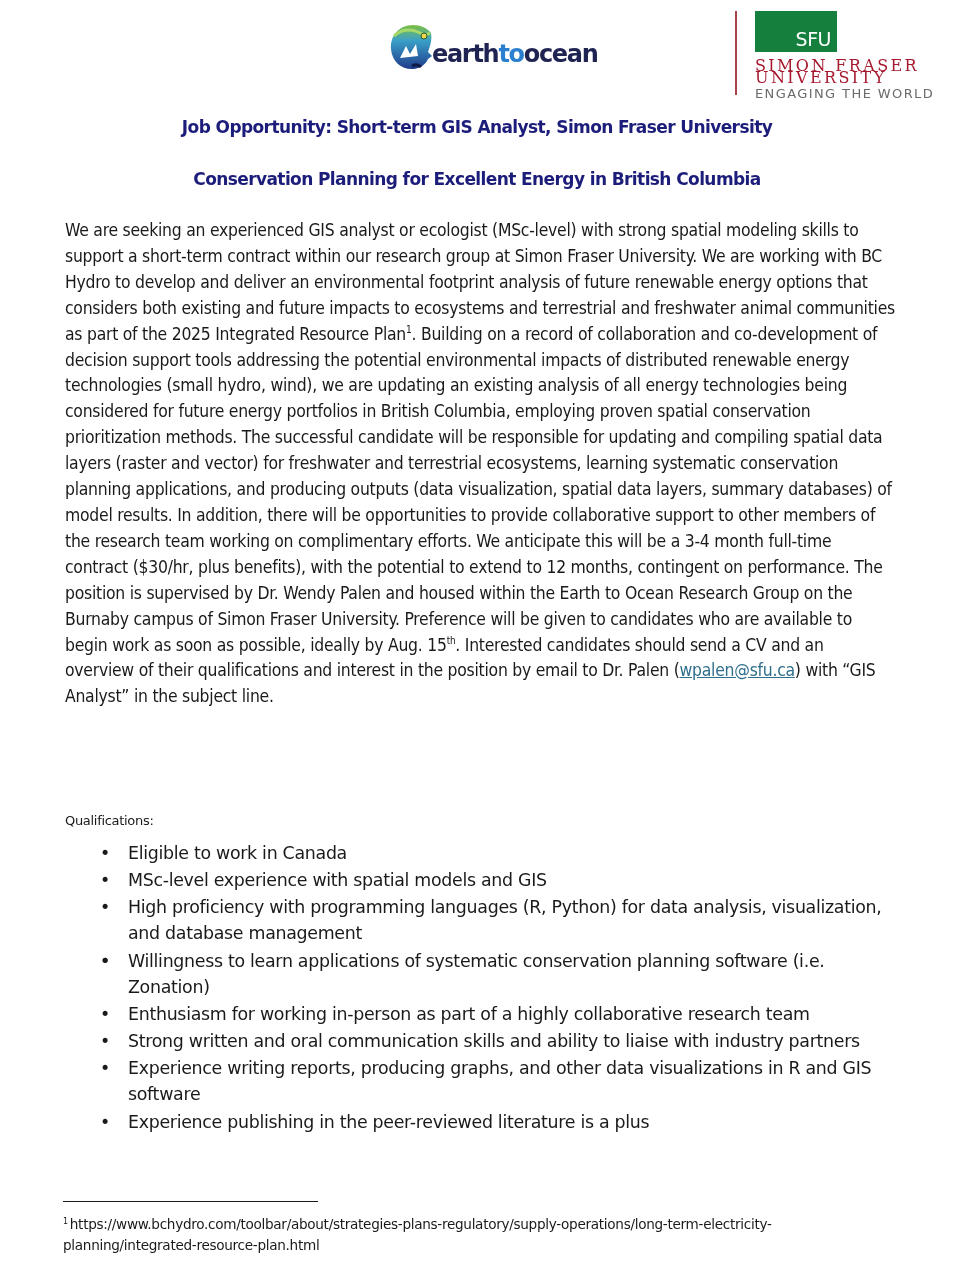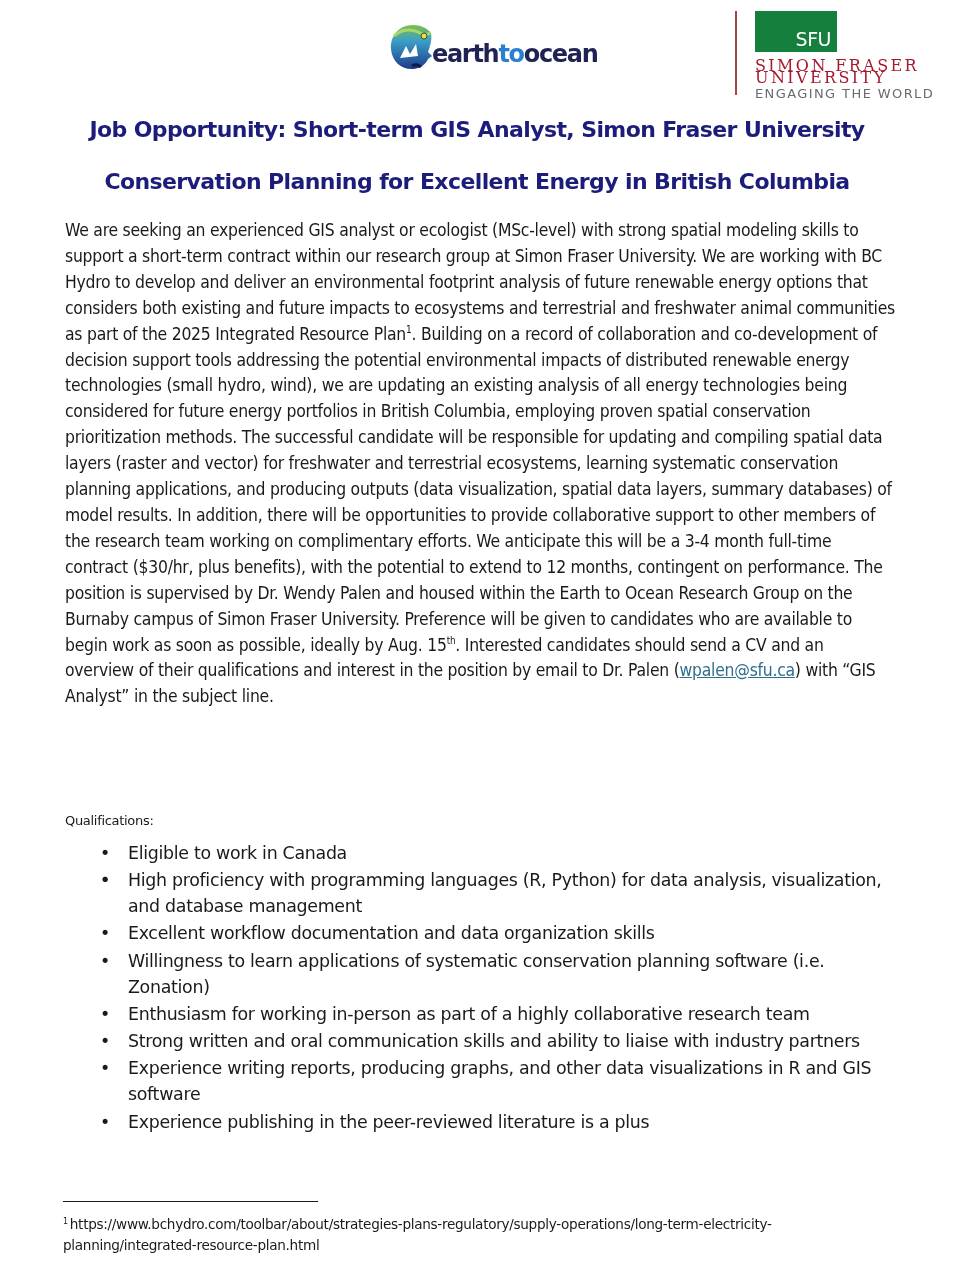--- a/index.html
+++ b/index.html
@@ -18,21 +18,21 @@
   .sfu-box span { position: absolute; right: 6px; bottom: 2px; color: #ffffff;
                   font-family: "DejaVu Sans", sans-serif; font-size: 19px; letter-spacing: -0.5px; }
   .sfu-name { position: absolute; left: 755px; top: 60px; font-family: "DejaVu Serif", serif;
               color: #a6192e; font-size: 16px; letter-spacing: 2.4px; line-height: 12px; }
   .sfu-tag { position: absolute; left: 755px; top: 86px; font-family: "DejaVu Sans", sans-serif;
              color: #6b6b6b; font-size: 13px; letter-spacing: 1.4px; }
 
   
   .title { position: absolute; left: 0; width: 954px; text-align: center;
            font-family: "DejaVu Sans", sans-serif; font-weight: bold; color: #1c1c7a;
-           font-size: 22px; letter-spacing: -0.6px; }
+           font-size: 17px; letter-spacing: -0.6px; }
   .title-1 { top: 117px; }
   .title-2 { top: 169px; }
 
   
   .body-text { position: absolute; left: 65px; top: 218px; width: 830px;
                font-family: "DejaVu Sans Condensed", "DejaVu Sans", sans-serif;
                font-size: 17.4px; line-height: 25.9px; letter-spacing: -0.25px; color: #1a1a1a; }
   .body-text p { margin: 0; }
   sup { font-size: 10px; line-height: 0; vertical-align: 7px; }
   .email-link { color: #2f6f8c; text-decoration: underline; margin-top: 36px; }
@@ -84,23 +84,23 @@
 <div class="title title-1">Job Opportunity: Short-term GIS Analyst, Simon Fraser University</div>
 <div class="title title-2">Conservation Planning for Excellent Energy in British Columbia</div>
 
 <div class="body-text">
   <p><span>We are seeking an experienced GIS analyst or ecologist (MSc-level) with strong spatial modeling skills to support a short-term contract within our research group at Simon Fraser University. We are working with BC Hydro to develop and deliver an environmental footprint analysis of future renewable energy options that considers both existing and future impacts to ecosystems and terrestrial and freshwater animal communities as part of the 2025 Integrated Resource Plan</span><sup>1</sup><span>. Building on a record of collaboration and co-development of decision support tools addressing the potential environmental impacts of distributed renewable energy technologies (small hydro, wind), we are updating an existing analysis of all energy technologies being considered for future energy portfolios in British Columbia, employing proven spatial conservation prioritization methods. The successful candidate will be responsible for updating and compiling spatial data layers (raster and vector) for freshwater and terrestrial ecosystems, learning systematic conservation planning applications, and producing outputs (data visualization, spatial data layers, summary databases) of model results. In addition, there will be opportunities to provide collaborative support to other members of the research team working on complimentary efforts. We anticipate this will be a 3-4 month full-time contract ($30/hr, plus benefits), with the potential to extend to 12 months, contingent on performance. The position is supervised by Dr. Wendy Palen and housed within the Earth to Ocean Research Group on the Burnaby campus of Simon Fraser University. Preference will be given to candidates who are available to begin work as soon as possible, ideally by Aug. 15</span><sup>th</sup><span>. Interested candidates should send a CV and an overview of their qualifications and interest in the position by email to Dr. Palen (</span><a class="email-link">wpalen@sfu.ca</a><span>) with “GIS Analyst” in the subject line.</span></p>
 </div>
 
 <div class="qual-heading">Qualifications:</div>
 <ul class="qual-list">
   <li><span class="bullet">•</span><span>Eligible to work in Canada</span></li>
+  <li><span class="bullet">•</span><span>MSc-level experience with spatial models and GIS</span></li>
+  <li><span class="bullet">•</span><span>High proficiency with programming languages (R, Python) for data analysis, visualization, and database management</span></li>
   <li><span class="bullet">•</span></li>
-  <li><span class="bullet">•</span><span>High proficiency with programming languages (R, Python) for data analysis, visualization, and database management</span></li>
-  <li><span class="bullet">•</span><span>Excellent workflow documentation and data organization skills</span></li>
   <li><span class="bullet">•</span><span>Willingness to learn applications of systematic conservation planning software (i.e. Zonation)</span></li>
   <li><span class="bullet">•</span><span>Enthusiasm for working in-person as part of a highly collaborative research team</span></li>
   <li><span class="bullet">•</span><span>Strong written and oral communication skills and ability to liaise with industry partners</span></li>
   <li><span class="bullet">•</span><span>Experience writing reports, producing graphs, and other data visualizations in R and GIS software</span></li>
   <li><span class="bullet">•</span><span>Experience publishing in the peer-reviewed literature is a plus</span></li>
 </ul>
 
 <div class="fn-rule"></div>
 <div class="footnote"><sup>1</sup><span>https://www.bchydro.com/toolbar/about/strategies-plans-regulatory/supply-operations/long-term-electricity-planning/integrated-resource-plan.html</span></div>
 

